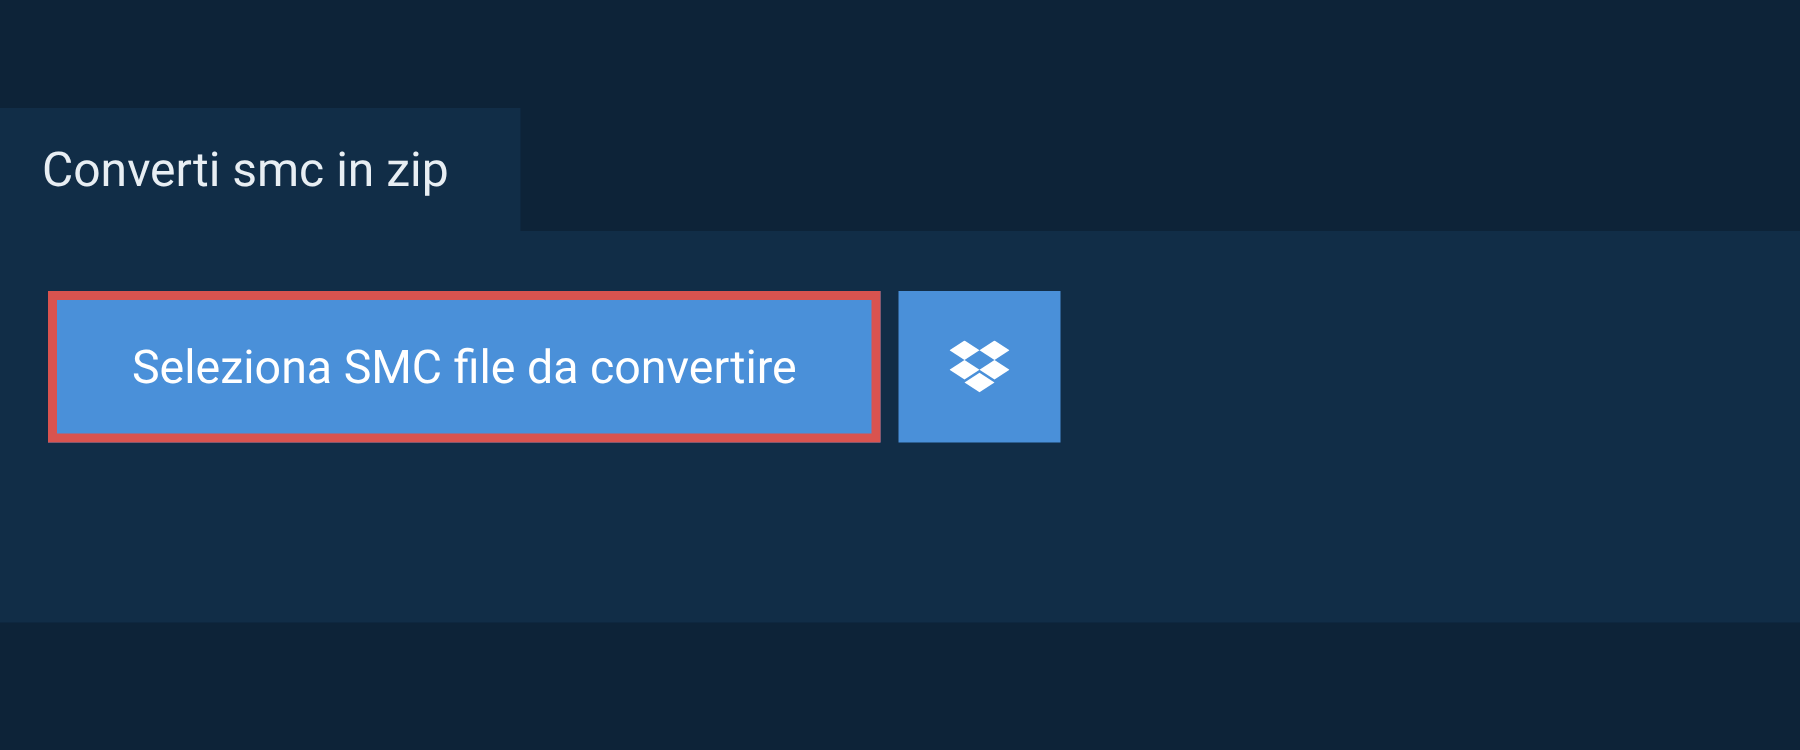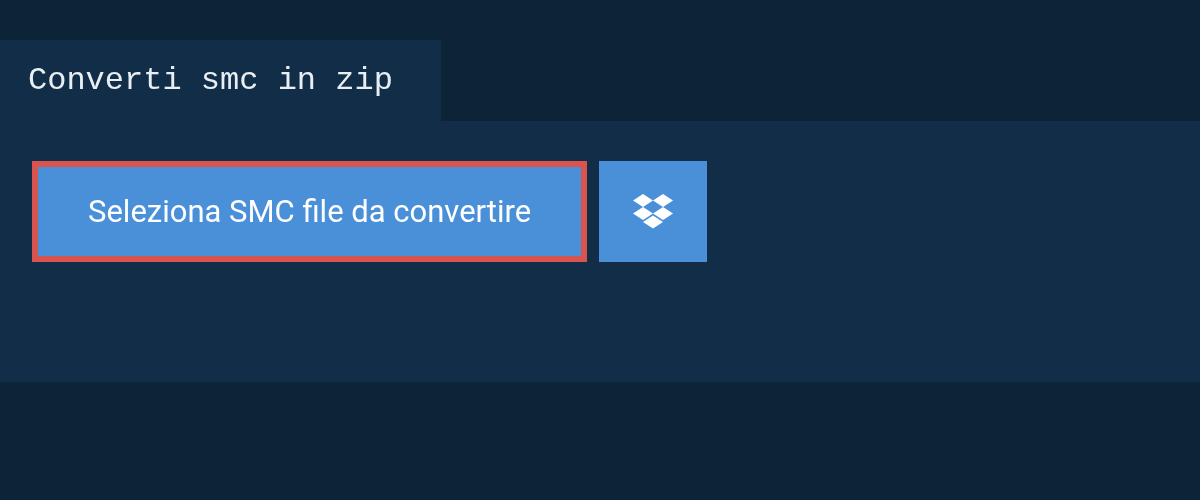--- a/index.html
+++ b/index.html
@@ -8,22 +8,21 @@
       box-sizing: border-box;
     }
     body {
       background: #0d2338;
       font-family: -apple-system, BlinkMacSystemFont, 'Segoe UI', Roboto, sans-serif;
       width: 1200px;
       height: 500px;
       overflow: hidden;
     }
     .tab-container {
-      padding-top: 40px;
-      font-family: Liberation Mono, monospace;
+      padding-top: 72px;
     }
     .tab {
       display: inline-block;
       background: #112d47;
       color: #e8eef3;
       font-size: 32px;
       font-weight: 400;
       padding: 22px 48px 22px 28px;
     }
     .panel {

